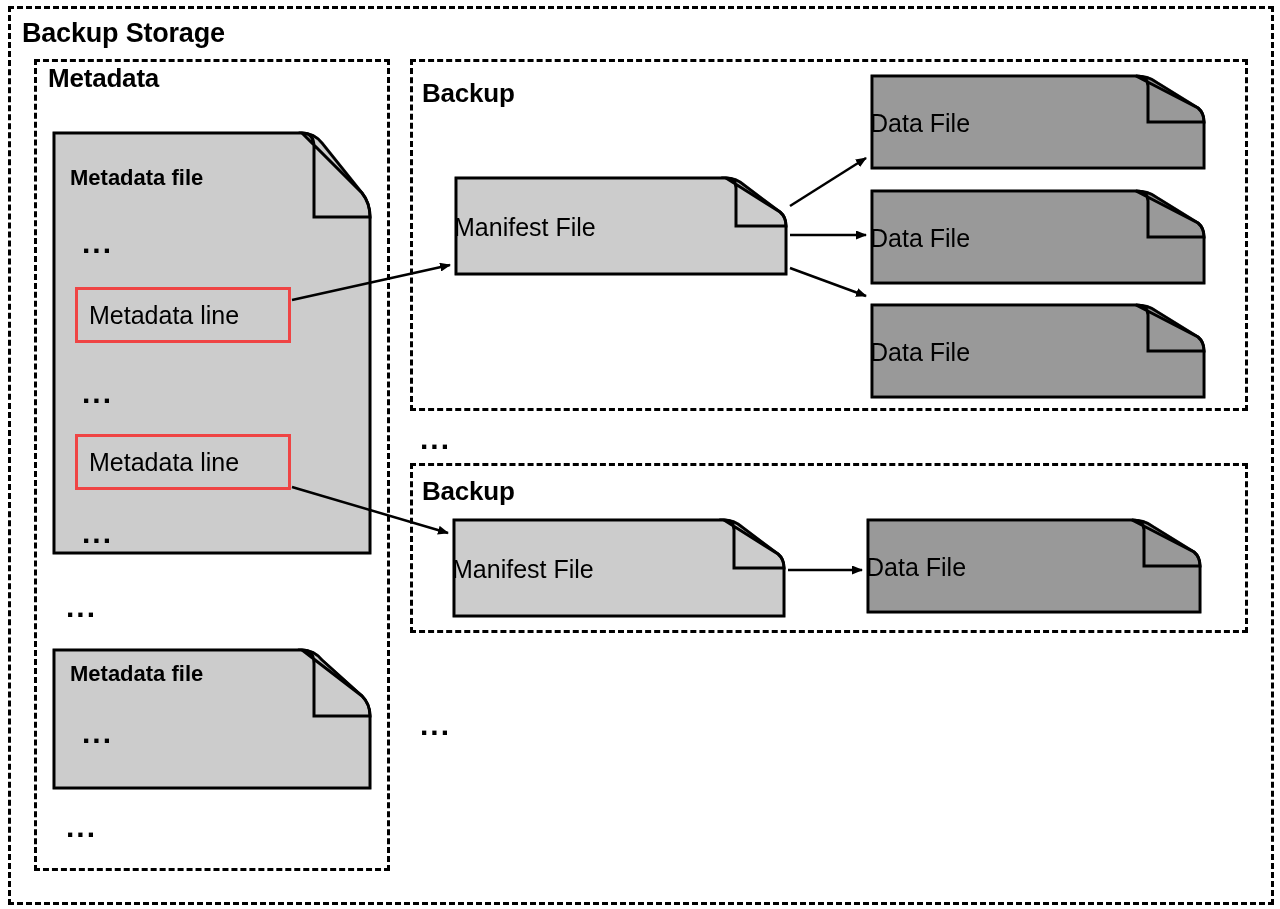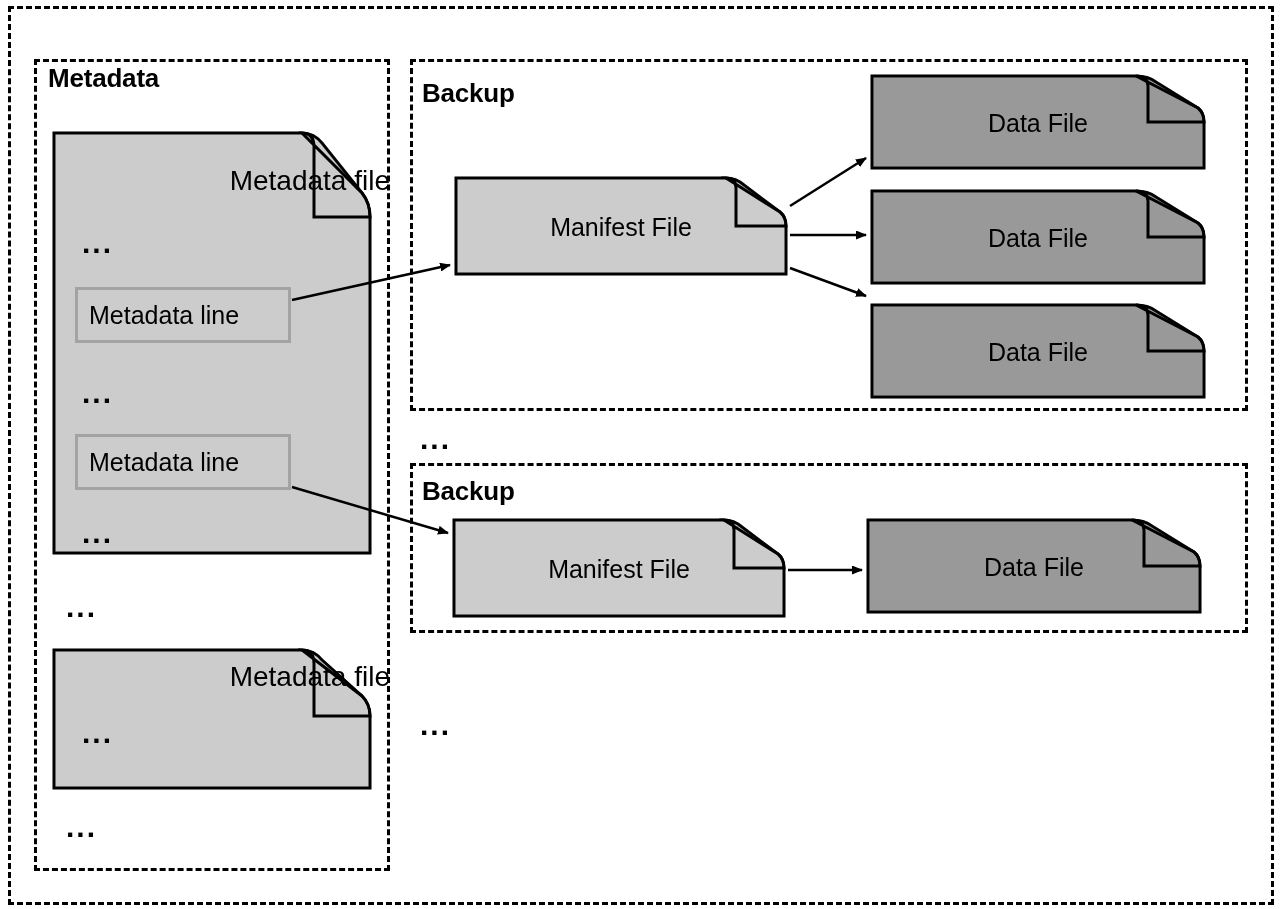--- a/index.html
+++ b/index.html
@@ -38,32 +38,31 @@
     position: absolute;
     left: 0;
     top: 0;
     overflow: visible;
   }
   .doc-label {
     position: absolute;
     font-size: 25px;
     color: #000000;
     white-space: nowrap;
-    text-align: center;
     width: 100%;
     left: 0;
   }
   .doc-label.bold {
-    font-weight: normal;
-    font-size: 28px;
-    text-align: right;
+    font-weight: bold;
+    font-size: 22px;
+    text-align: left;
   }
   .meta-line {
     position: absolute;
-    border: 3px solid #a3a3a3;
+    border: 3px solid #ef4444;
     box-sizing: border-box;
     background: transparent;
     display: flex;
     align-items: center;
     padding-left: 11px;
     font-size: 25px;
     color: #000000;
   }
   .ellipsis {
     position: absolute;
@@ -83,20 +82,21 @@
     pointer-events: none;
     overflow: visible;
   }
 </style>
 </head>
 <body>
 
 <div id="canvas">
 
   <div class="dashed-box" style="left:8px; top:6px; width:1266px; height:899px;"></div>
+  <div class="box-title" style="left:22px; top:18px; font-size:27px;">Backup Storage</div>
 
   <div class="dashed-box" style="left:34px; top:59px; width:356px; height:812px;"></div>
   <div class="box-title" style="left:48px; top:63px;">Metadata</div>
 
   <div class="doc" style="left:52px; top:131px; width:320px; height:424px;">
     <svg width="320" height="424" viewBox="0 0 320 424">
       <path d="M 2 2 L 250 2 Q 262 2 270 12 L 310 62 Q 318 72 318 86 L 318 422 L 2 422 Z" fill="#cccccc" stroke="#4d4d4d" stroke-width="3"></path>
       <path d="M 250 2 Q 262 2 262 16 L 262 86 L 318 86 Q 318 72 310 62 Z" fill="#cccccc" stroke="#000000" stroke-width="3"></path>
       <path d="M 2 2 L 250 2 Q 262 2 270 12 L 310 62 Q 318 72 318 86 L 318 422 L 2 422 Z" fill="none" stroke="#000000" stroke-width="2.5"></path>
     </svg>

